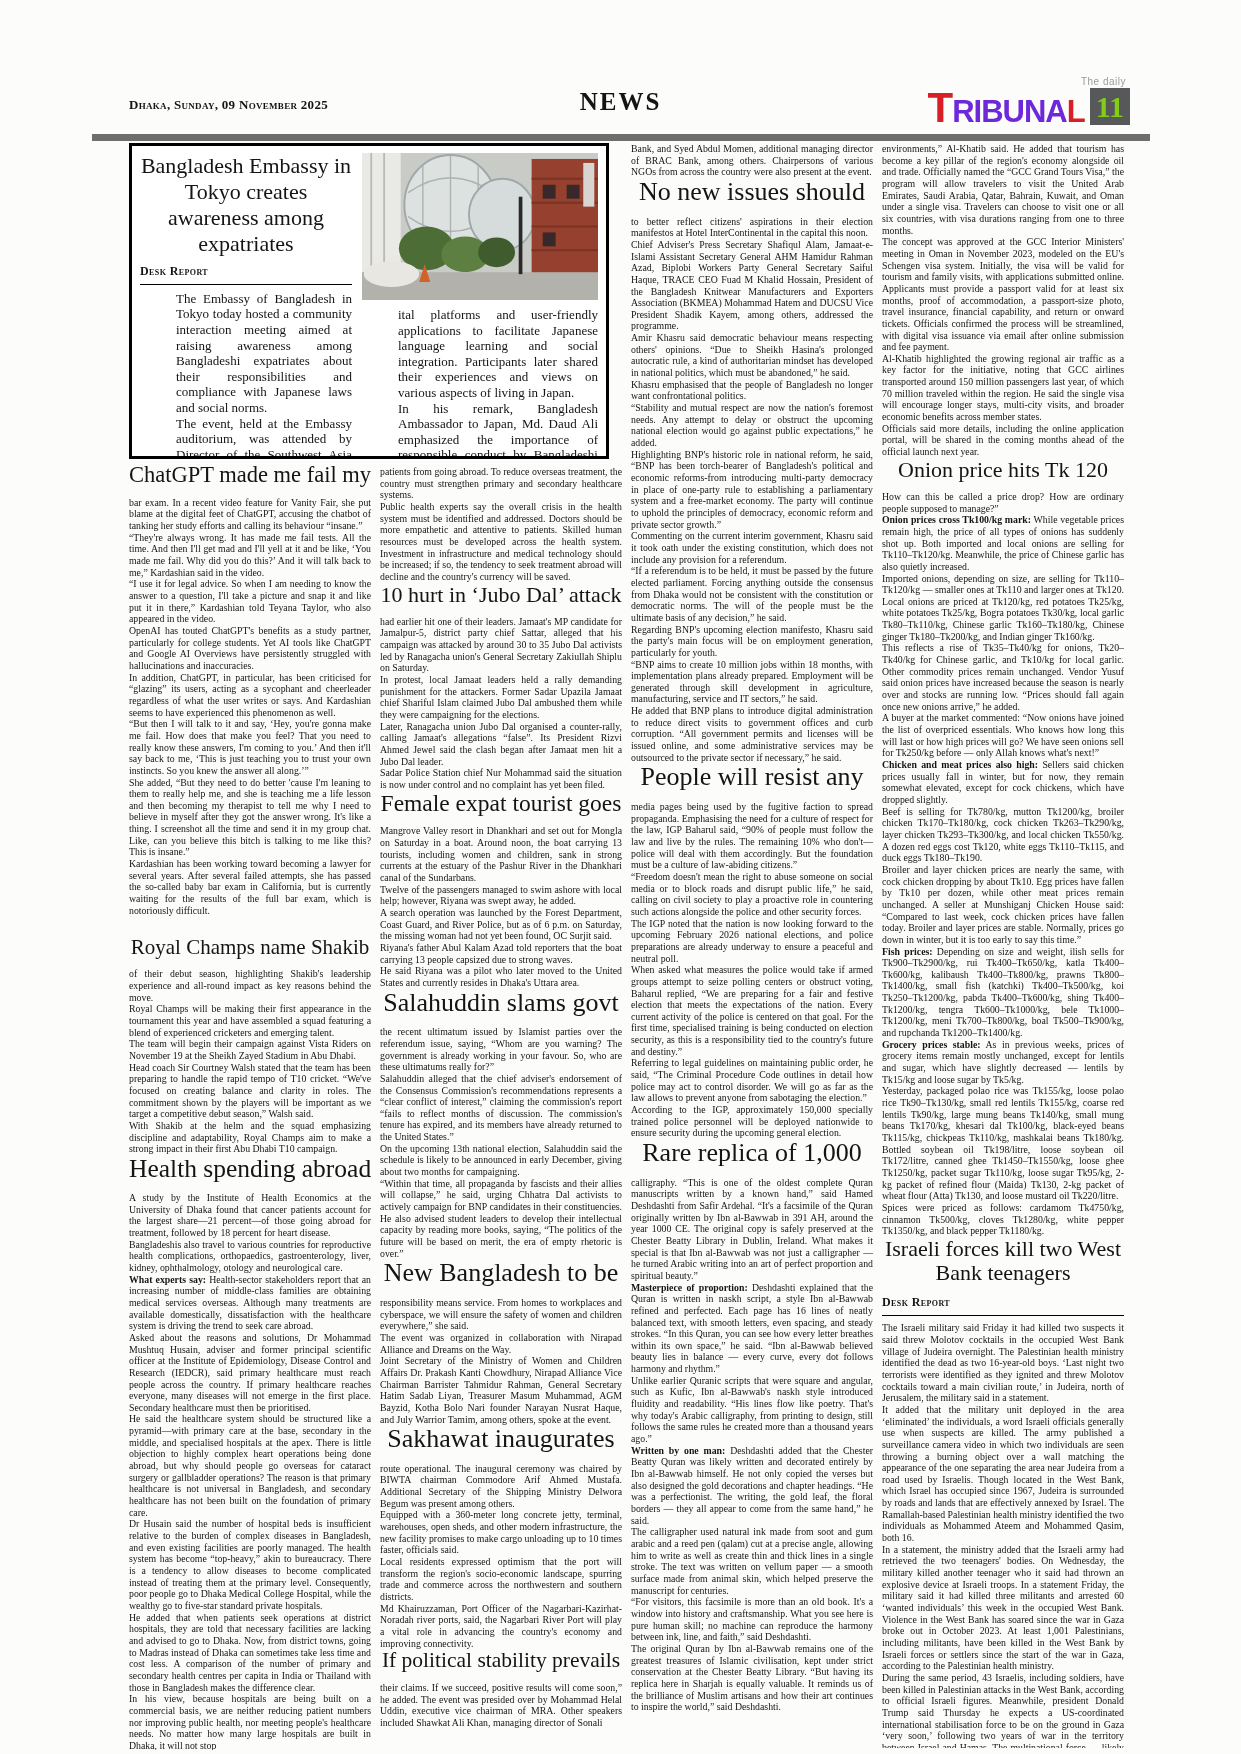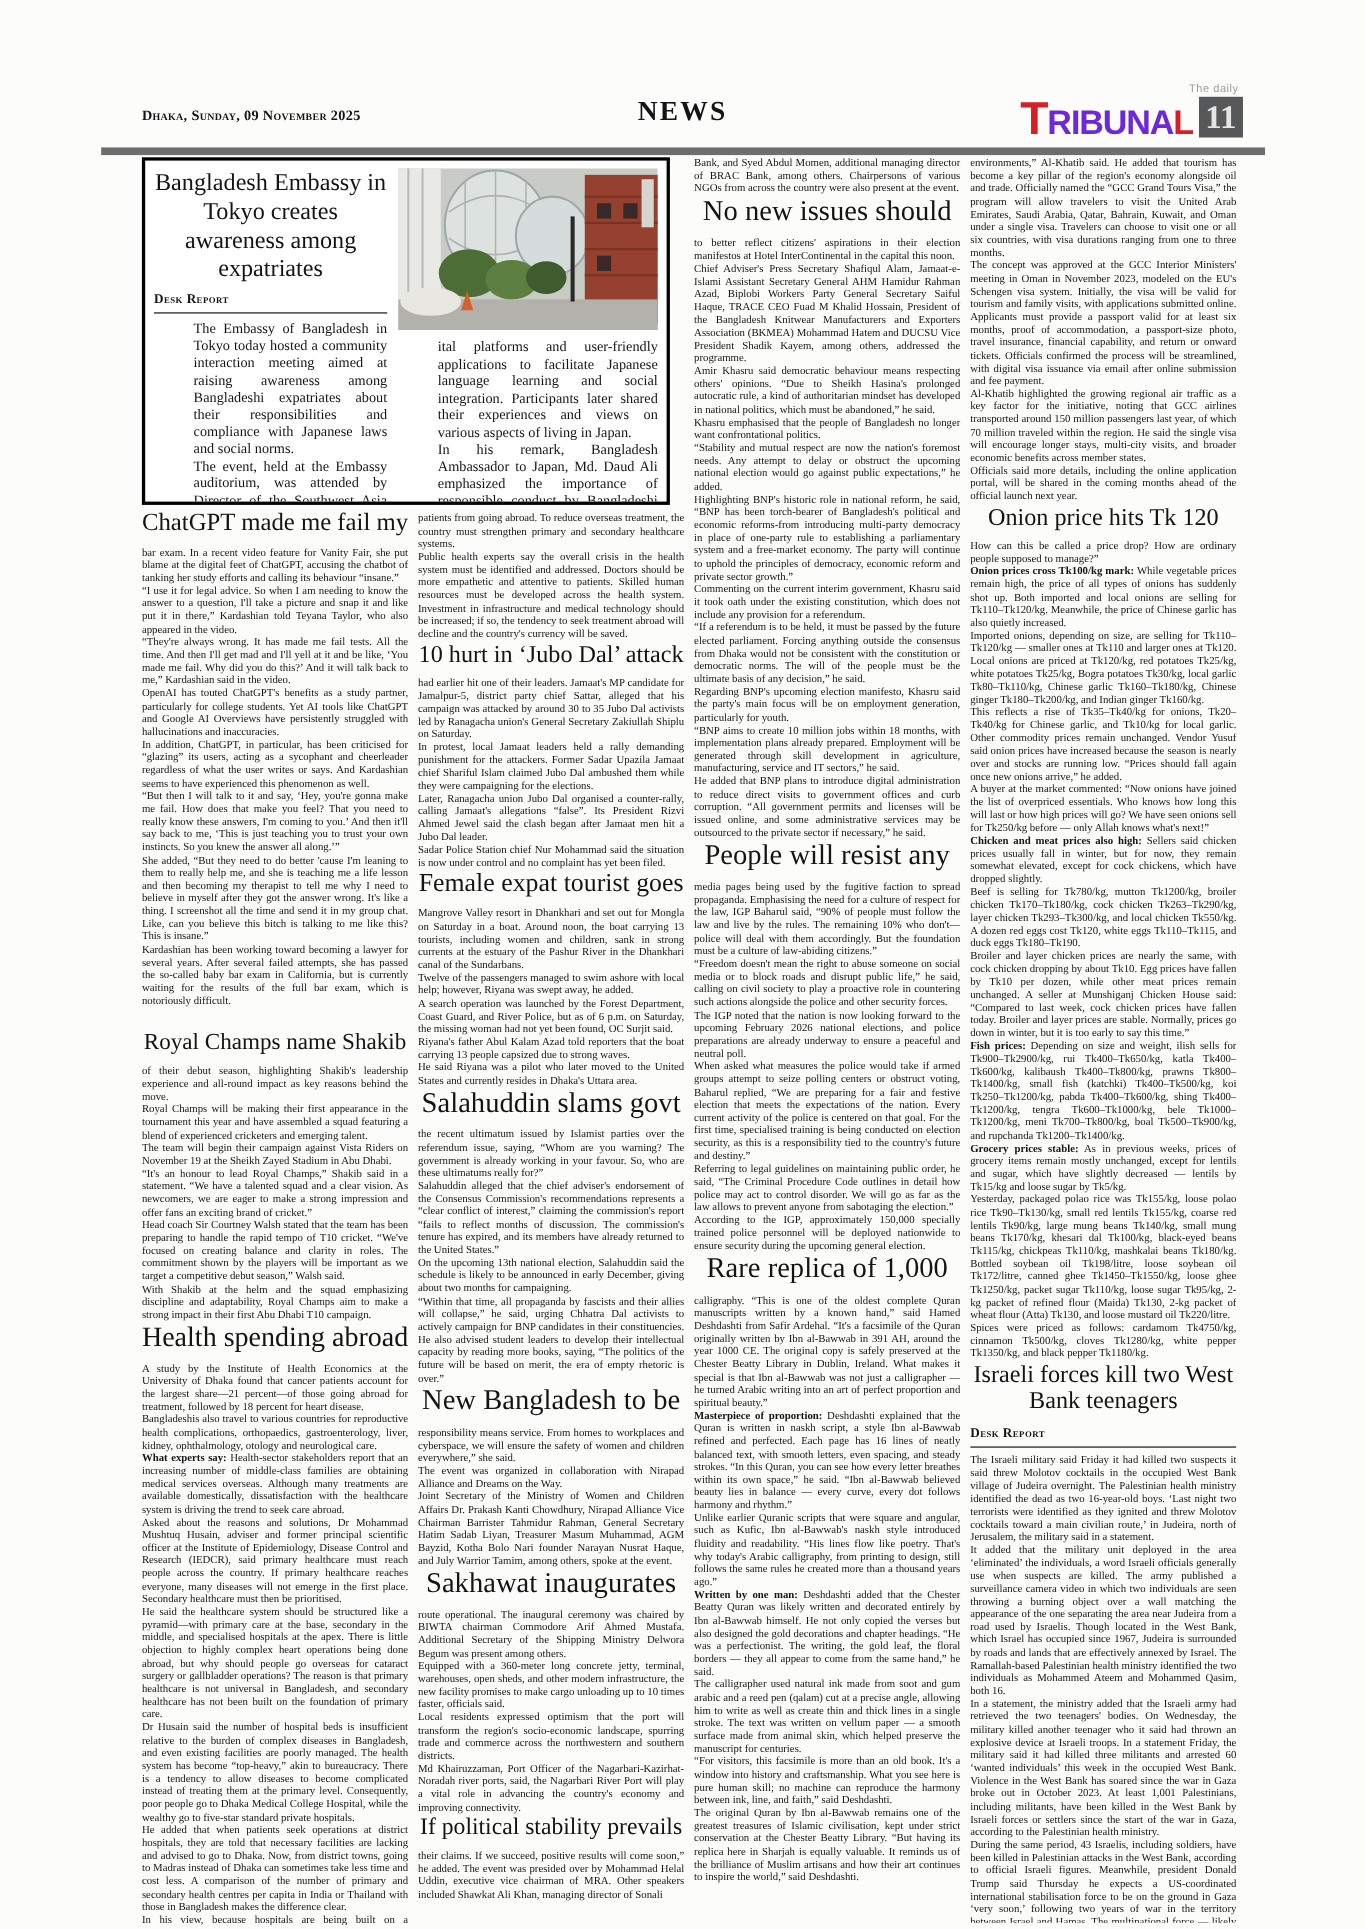--- a/index.html
+++ b/index.html
@@ -12,21 +12,21 @@
             font-size:25px;letter-spacing:2px;}
   .logo{position:absolute;right:111px;top:88px;display:flex;align-items:flex-end;}
   .logo .stack{position:relative;display:flex;align-items:flex-end;line-height:1;}
   .tagline{position:absolute;top:-11px;right:4px;font-family:"Liberation Sans",sans-serif;
            font-size:10px;color:#9a9a9a;letter-spacing:.5px;}
   .wordmark{font-family:"Liberation Sans",sans-serif;font-weight:bold;letter-spacing:-1px;
             font-size:31px;line-height:.85;}
   .wm-t{color:#d81f26;font-size:42px;line-height:.7;}
   .wm-mid{color:#6d28d9;}
   .wm-l{color:#d81f26;}
-  .pagenum{display:inline-block;margin-left:5px;background:#57585a;color:#e5e5e5;
+  .pagenum{display:inline-block;margin-left:5px;background:#57585a;color:#84cc16;
            font-family:"Liberation Serif",serif;font-weight:bold;font-size:30px;
            line-height:1;padding:4px 6px 3px;}
   .masthead-rule{position:absolute;left:92px;top:134px;width:1058px;height:7px;background:#6e6e6e;}
   
   .boxed{position:absolute;left:129px;top:143px;width:480px;height:316px;border:3px solid #000;
          box-sizing:border-box;padding:7px 8px;display:flex;gap:10px;overflow:hidden;background:#fff;}
   .box-left{width:212px;flex:none;}
   .box-right{flex:1;display:flex;flex-direction:column;}
   .box-headline{font-size:22px;font-weight:normal;text-align:center;line-height:1.18;margin:0 0 6px;}
   .byline{font-variant:small-caps;font-weight:bold;font-size:12px;letter-spacing:.4px;
@@ -105,34 +105,33 @@
           <div class="para">ital platforms and user-friendly applications to facilitate Japanese language learning and social integration. Participants later shared their experiences and views on various aspects of living in Japan.</div>
           <div class="para">In his remark, Bangladesh Ambassador to Japan, Md. Daud Ali emphasized the importance of responsible conduct by Bangladeshi nationals in Japan, given the country's evolving social and political landscape. He urged the community to uphold the image of Bangladesh by demonstrating integrity, discipline, and respect for Japanese laws and customs. The Ambassador reaffirmed Bangladesh's deep and historic ties with Japan and expressed confidence that mutual understanding and cooperation between the two peoples would continue to strengthen through such engagements.</div>
         </div>
     </div>
   </section>
 
   <div id="col1" class="col">
       <article>
         <h2 class="headline" style="font-size: 22.5px;">ChatGPT made me fail my</h2>
         <div class="para">bar exam. In a recent video feature for Vanity Fair, she put blame at the digital feet of ChatGPT, accusing the chatbot of tanking her study efforts and calling its behaviour “insane.”</div>
+        <div class="para">“They're always wrong. It has made me fail tests. All the time. And then I'll get mad and I'll yell at it and be like, ‘You made me fail. Why did you do this?’ And it will talk back to me,” Kardashian said in the video.</div>
         <div class="para">“I use it for legal advice. So when I am needing to know the answer to a question, I'll take a picture and snap it and like put it in there,” Kardashian told Teyana Taylor, who also appeared in the video.</div>
-        <div class="para">“They're always wrong. It has made me fail tests. All the time. And then I'll get mad and I'll yell at it and be like, ‘You made me fail. Why did you do this?’ And it will talk back to me,” Kardashian said in the video.</div>
         <div class="para">OpenAI has touted ChatGPT's benefits as a study partner, particularly for college students. Yet AI tools like ChatGPT and Google AI Overviews have persistently struggled with hallucinations and inaccuracies.</div>
         <div class="para">In addition, ChatGPT, in particular, has been criticised for “glazing” its users, acting as a sycophant and cheerleader regardless of what the user writes or says. And Kardashian seems to have experienced this phenomenon as well.</div>
         <div class="para">“But then I will talk to it and say, ‘Hey, you're gonna make me fail. How does that make you feel? That you need to really know these answers, I'm coming to you.’ And then it'll say back to me, ‘This is just teaching you to trust your own instincts. So you knew the answer all along.’”</div>
         <div class="para">She added, “But they need to do better 'cause I'm leaning to them to really help me, and she is teaching me a life lesson and then becoming my therapist to tell me why I need to believe in myself after they got the answer wrong. It's like a thing. I screenshot all the time and send it in my group chat. Like, can you believe this bitch is talking to me like this? This is insane.”</div>
         <div class="para">Kardashian has been working toward becoming a lawyer for several years. After several failed attempts, she has passed the so-called baby bar exam in California, but is currently waiting for the results of the full bar exam, which is notoriously difficult.</div>
       </article>
       <article>
         <h2 class="headline" style="font-size: 21px; margin-top: 20px;">Royal Champs name Shakib</h2>
         <div class="para">of their debut season, highlighting Shakib's leadership experience and all-round impact as key reasons behind the move.</div>
         <div class="para">Royal Champs will be making their first appearance in the tournament this year and have assembled a squad featuring a blend of experienced cricketers and emerging talent.</div>
         <div class="para">The team will begin their campaign against Vista Riders on November 19 at the Sheikh Zayed Stadium in Abu Dhabi.</div>
-        <div class="para">“It's an honour to lead Royal Champs,” Shakib said in a statement. “We have a talented squad and a clear vision. As newcomers, we are eager to make a strong impression and offer fans an exciting brand of cricket.”</div>
         <div class="para">Head coach Sir Courtney Walsh stated that the team has been preparing to handle the rapid tempo of T10 cricket. “We've focused on creating balance and clarity in roles. The commitment shown by the players will be important as we target a competitive debut season,” Walsh said.</div>
         <div class="para">With Shakib at the helm and the squad emphasizing discipline and adaptability, Royal Champs aim to make a strong impact in their first Abu Dhabi T10 campaign.</div>
       </article>
       <article>
         <h2 class="headline" style="font-size: 25.5px;">Health spending abroad</h2>
         <div class="para">A study by the Institute of Health Economics at the University of Dhaka found that cancer patients account for the largest share—21 percent—of those going abroad for treatment, followed by 18 percent for heart disease.</div>
         <div class="para">Bangladeshis also travel to various countries for reproductive health complications, orthopaedics, gastroenterology, liver, kidney, ophthalmology, otology and neurological care.</div>
         <div class="para"><b>What experts say:</b><span> Health-sector stakeholders report that an increasing number of middle-class families are obtaining medical services overseas. Although many treatments are available domestically, dissatisfaction with the healthcare system is driving the trend to seek care abroad.</span></div>
         <div class="para">Asked about the reasons and solutions, Dr Mohammad Mushtuq Husain, adviser and former principal scientific officer at the Institute of Epidemiology, Disease Control and Research (IEDCR), said primary healthcare must reach people across the country. If primary healthcare reaches everyone, many diseases will not emerge in the first place. Secondary healthcare must then be prioritised.</div>
         <div class="para">He said the healthcare system should be structured like a pyramid—with primary care at the base, secondary in the middle, and specialised hospitals at the apex. There is little objection to highly complex heart operations being done abroad, but why should people go overseas for cataract surgery or gallbladder operations? The reason is that primary healthcare is not universal in Bangladesh, and secondary healthcare has not been built on the foundation of primary care.</div>

